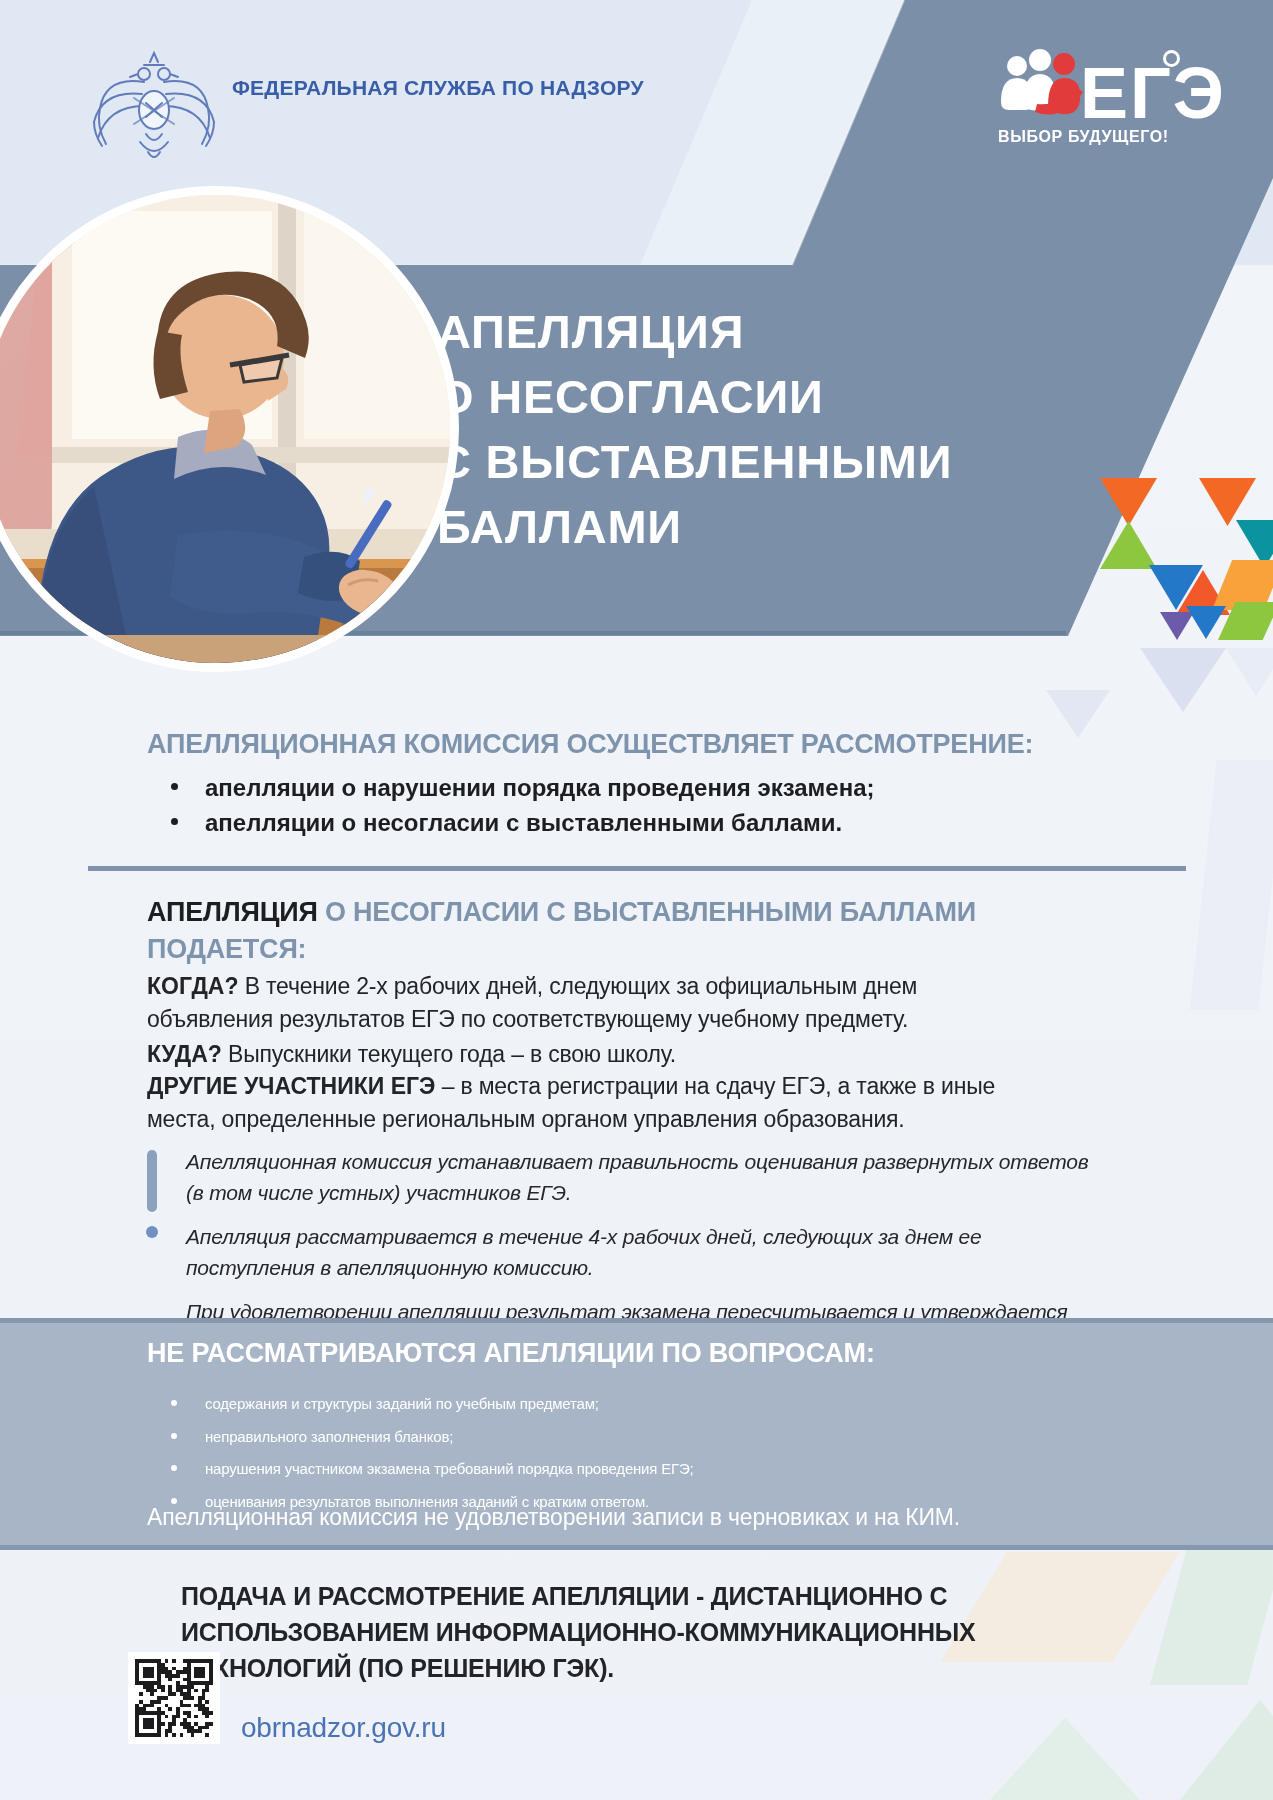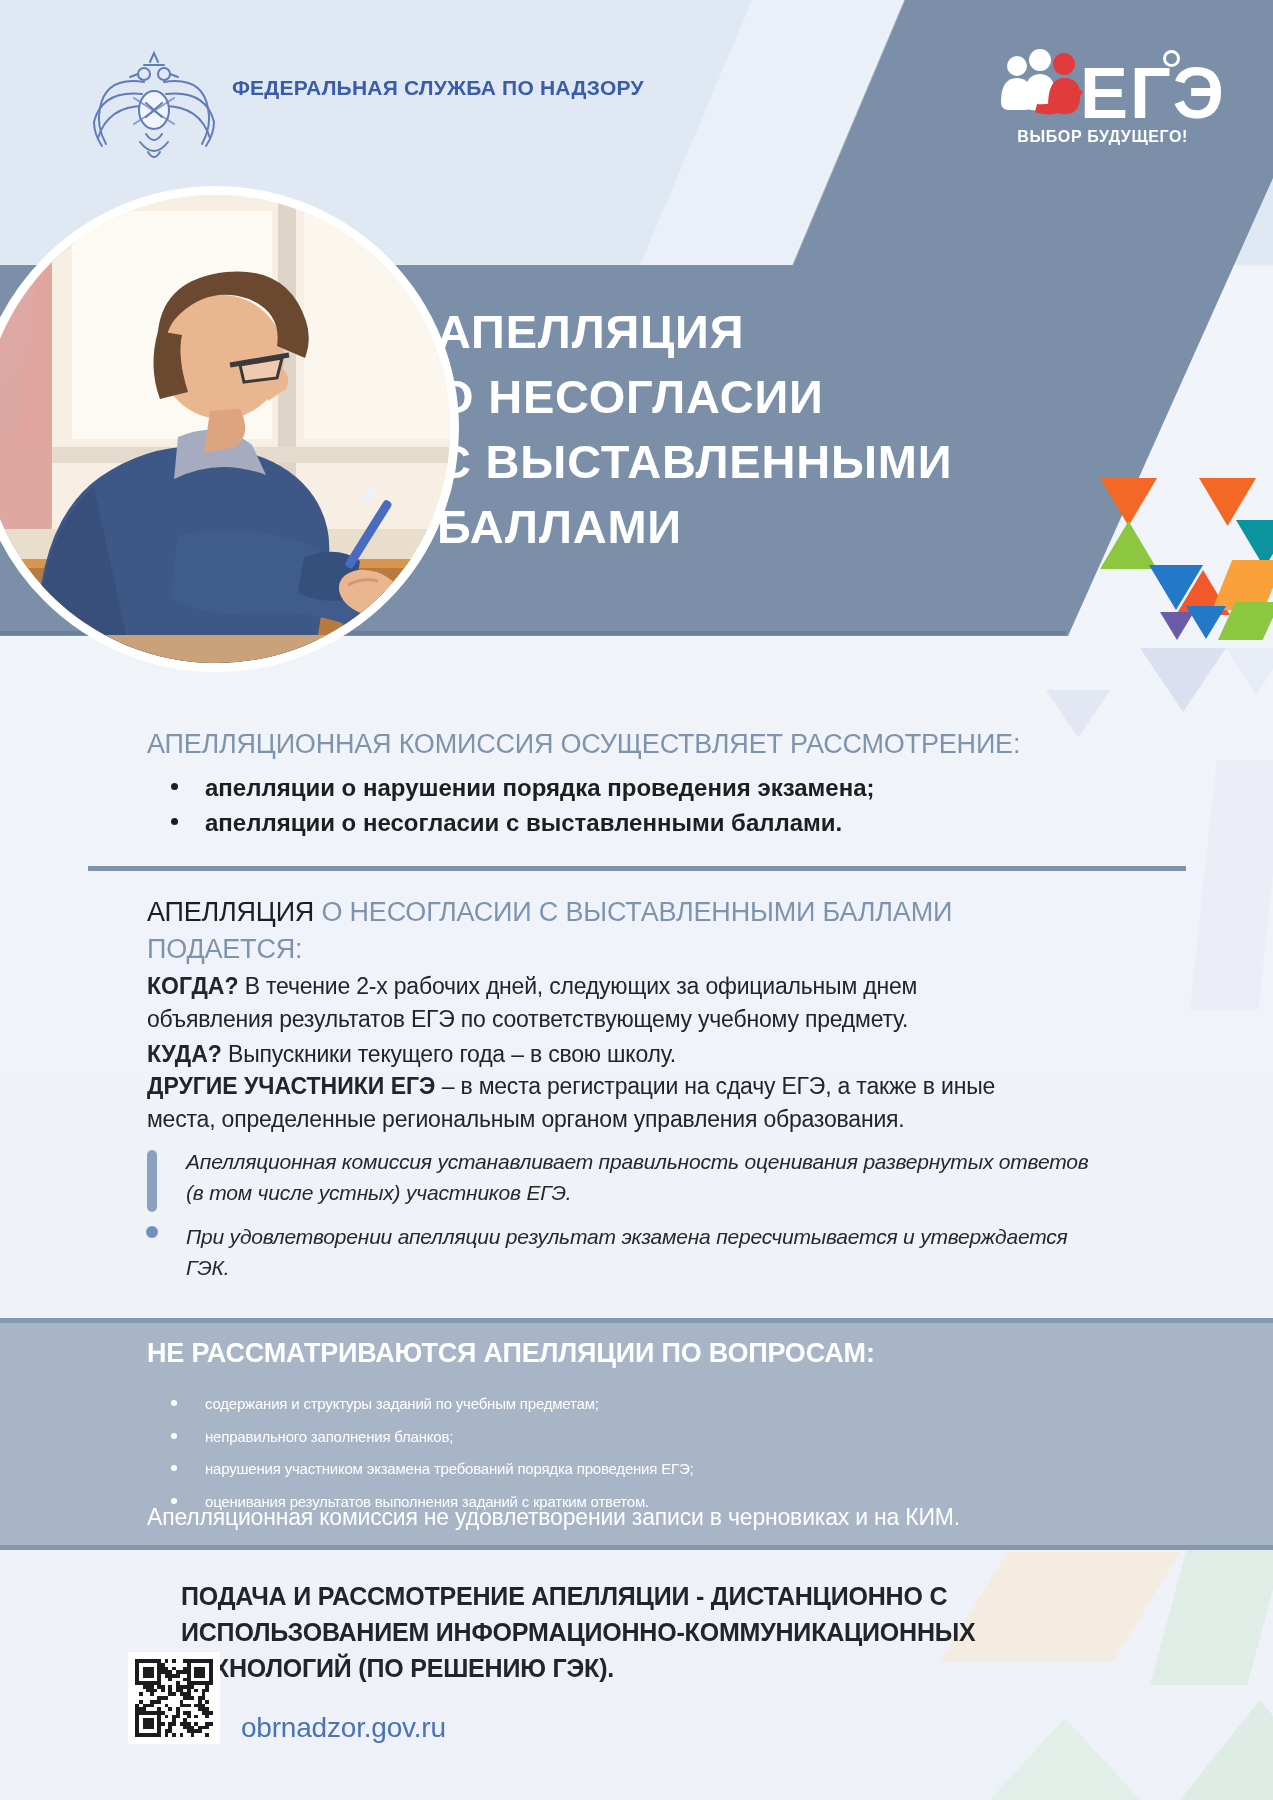--- a/index.html
+++ b/index.html
@@ -11,30 +11,30 @@
   .abs{position:absolute}
   
   .tri{position:absolute}
   .tri.down{clip-path:polygon(0 0,100% 0,50% 100%)}
   .tri.up{clip-path:polygon(50% 0,0 100%,100% 100%)}
   .pgram{clip-path:polygon(28% 0,100% 0,72% 100%,0 100%)}
   
   .agency-text{left:232px;top:74px;font-size:21px;font-weight:bold;line-height:27px;color:#3a5da8;letter-spacing:.2px}
   .ege-text{left:1080px;top:52px;font-size:72px;font-weight:bold;color:#fff;letter-spacing:2px}
   .ege-ring{left:1163px;top:50px;width:11px;height:11px;border:3px solid #fff;border-radius:50%}
-  .ege-slogan{left:998px;top:128px;width:190px;text-align:right;font-size:16px;font-weight:bold;color:#fff;letter-spacing:.6px}
+  .ege-slogan{left:998px;top:128px;width:190px;text-align:left;font-size:16px;font-weight:bold;color:#fff;letter-spacing:.6px}
   
   .hero-title{left:437px;top:299px;width:570px;font-size:47px;line-height:65px;font-weight:bold;color:#fff;letter-spacing:.8px}
   .hero-title span{display:block}
   .photo{left:-27px;top:186px;width:486px;height:486px;border-radius:50%;border:9px solid #fff;
          overflow:hidden;box-sizing:border-box;background:#f7ecdd;z-index:5}
   
   .h-slate{color:#7e94ad}
   .h-dark{color:#1d1e22}
-  .sec-heading{font-size:27px;font-weight:normal;line-height:37px;letter-spacing:-.2px}
+  .sec-heading{font-size:27px;font-weight:bold;line-height:37px;letter-spacing:-.2px}
   .bullets{list-style:none;margin:8px;padding:0}
   .bullets li{position:relative;padding-left:50px}
   .bullets li:before{content:"";position:absolute;left:16px;top:13px;width:7px;height:7px;border-radius:50%;background:currentColor}
   .review-bullets{left:147px;top:762px;font-size:24px;font-weight:bold;line-height:35px;color:#1d1e22}
   .divider{left:88px;top:866px;width:1098px;height:5px;background:#7f94ac}
   .para{font-size:23px;line-height:33px;letter-spacing:-.2px;color:#232427}
   .para b{letter-spacing:0}
   .note-mark-bar{left:147px;top:1150px;width:10px;height:62px;border-radius:5px;background:#8ba1bd}
   .note-mark-dot{left:146px;top:1226px;width:12px;height:12px;border-radius:50%;background:#7390c2}
   .note-text{left:186px;top:1146px;width:920px;font-style:italic;font-size:21px;line-height:31px;color:#26272b;letter-spacing:-.2px}
@@ -198,20 +198,21 @@
     <b>КУДА?</b><span> Выпускники текущего года – в свою школу.</span>
   </div>
   <div class="abs para" style="left:147px;top:1070px;width:880px">
     <b>ДРУГИЕ УЧАСТНИКИ ЕГЭ</b><span> – в места регистрации на сдачу ЕГЭ, а также в иные места, определенные региональным органом управления образования.</span>
   </div>
 
   <div class="abs note-mark-bar"></div>
   <div class="abs note-mark-dot"></div>
   <div class="abs note-text">
     <p>Апелляционная комиссия устанавливает правильность оценивания развернутых ответов (в том числе устных) участников ЕГЭ.</p>
+    <p>Апелляция рассматривается в течение 4-х рабочих дней, следующих за днем ее поступления в апелляционную комиссию.</p>
     <p>При удовлетворении апелляции результат экзамена пересчитывается и утверждается ГЭК.</p>
   </div>
 
   <div class="abs band"></div>
   <div class="abs band-heading">НЕ РАССМАТРИВАЮТСЯ АПЕЛЛЯЦИИ ПО ВОПРОСАМ:</div>
   <ul class="abs bullets band-bullets">
     <li>содержания и структуры заданий по учебным предметам;</li>
     <li>неправильного заполнения бланков;</li>
     <li>нарушения участником экзамена требований порядка проведения ЕГЭ;</li>
     <li>оценивания результатов выполнения заданий с кратким ответом.</li>

